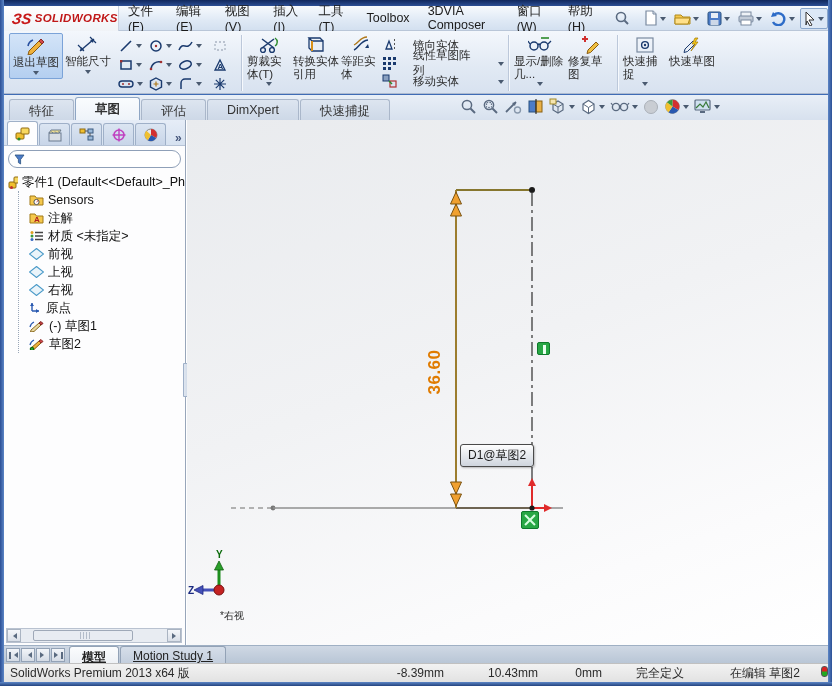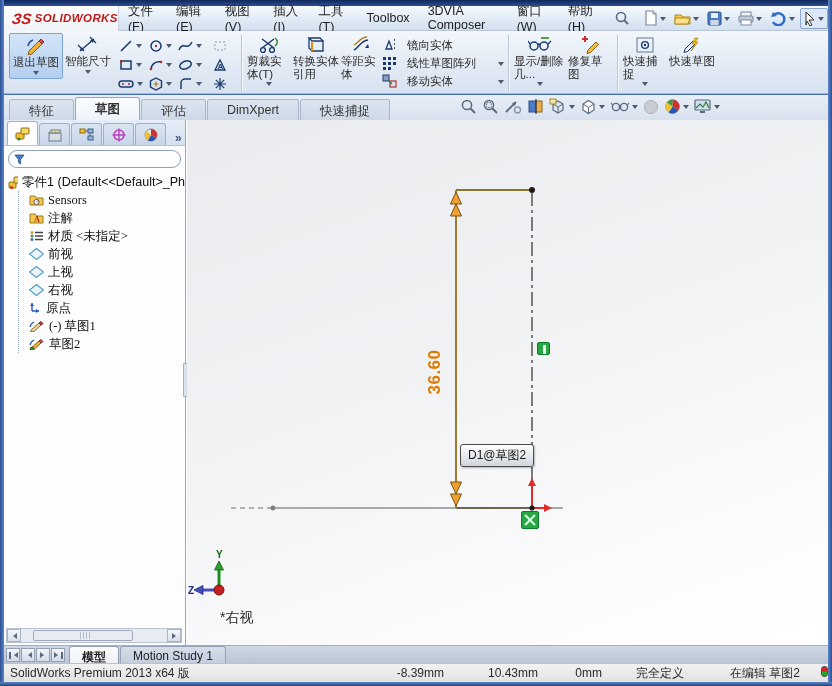--- a/index.html
+++ b/index.html
@@ -39,21 +39,21 @@
             background:linear-gradient(180deg,#f3f7fc,#e2eaf4 55%,#d8e2f0);
             border-bottom:1px solid #aebbd0; display:flex; align-items:flex-start; padding:2px 0 0 5px; }
   .rbtn { display:flex; flex-direction:column; align-items:center; width:50px; padding:2px 1px 0;
           font-size:11.5px; line-height:12.5px; text-align:left; color:#2c2c2c; border-radius:2px; }
   .rbtn .ric { height:20px; display:flex; align-items:center; justify-content:center; }
   .rbtn.active { background:linear-gradient(180deg,#d3e4f8,#b4cff0); border:1px solid #7ba3d8; width:54px; }
   #tools-grid { display:grid; grid-template-columns:repeat(4,30px); grid-auto-rows:19px; margin:3px 2px 0; }
   .tcell { display:flex; align-items:center; justify-content:center; gap:1px; }
   .sep { width:1px; height:56px; background:#bcc8da; margin:2px 4px 0; box-shadow:1px 0 0 #f6f9fd; }
   #stack-list { display:flex; flex-direction:column; margin-top:3px; width:122px; }
-  .srow { display:flex; align-items:center; gap:10px; height:18px; font-size:11.5px; color:#2c2c2c; }
+  .srow { display:flex; align-items:center; gap:16px; height:18px; font-size:11.5px; color:#2c2c2c; }
   .srow .flex { flex:1; }
   
   #tabrow { position:absolute; left:4px; top:95px; width:824px; height:25px;
             background:linear-gradient(180deg,#e9eff7,#d7e1ee); }
   #tabs { position:absolute; left:5px; bottom:0; display:flex; align-items:flex-end; gap:1px; }
   .ctab { height:21px; padding:3px 19px 0; font-size:12.5px; color:#333;
           background:linear-gradient(180deg,#dde5f0,#cdd8e7); border:1px solid #aab7ca; border-bottom:none;
           border-radius:3px 3px 0 0; }
   .ctab.active { background:linear-gradient(180deg,#fafcfe,#eef3f9); border-color:#8fa6c4; font-weight:bold; height:23px; }
   
@@ -67,21 +67,21 @@
            display:flex; align-items:flex-end; padding-left:3px; }
   .ptab { width:31px; height:22px; border:1px solid #9fb0c8; border-bottom:none; border-radius:3px 3px 0 0;
           background:linear-gradient(180deg,#dbe5f2,#c8d5e8); display:flex; align-items:center; justify-content:center; margin-right:1px; }
   .ptab.active { background:#fdfdfe; height:24px; }
   #ptab-more { margin-left:8px; font-size:12px; color:#44557a; font-weight:bold; }
   #filterbox { margin:4px 4px 2px; height:18px; border:1px solid #8fa0b8; border-radius:9px;
                background:#fff; display:flex; align-items:center; padding-left:5px; gap:4px; }
   #filter-input { border:none; outline:none; flex:1; font-size:11px; height:14px; background:transparent; }
   #tree { padding:3px 0 0 4px; font-size:12.5px; color:#111; }
   .trow { display:flex; align-items:center; height:18px; gap:4px; white-space:nowrap; overflow:hidden; }
-  .tchild { position:relative; margin-left:10px; padding-left:10px; border-left:1px dotted #9aa7b8;font-family:Liberation Serif, serif; }
+  .tchild { position:relative; margin-left:10px; padding-left:10px; border-left:1px dotted #9aa7b8; }
   
   #pscroll { position:absolute; left:2px; bottom:2px; width:176px; height:15px; background:#e8ecf2;
              border:1px solid #b9c2d0; display:flex; align-items:center; }
   .sarrow { width:14px; height:13px; background:linear-gradient(180deg,#f4f6fa,#d9dfe8); border:1px solid #aab4c2;
             display:flex; align-items:center; justify-content:center; }
   .tri-l { width:0;height:0;border:3px solid transparent;border-right:4px solid #5a6a80; margin-right:2px;}
   .tri-r { width:0;height:0;border:3px solid transparent;border-left:4px solid #5a6a80; margin-left:2px;}
   #pthumb { margin-left:12px; width:100px; height:11px; background:linear-gradient(180deg,#fbfcfe,#dde3ec);
             border:1px solid #9fa9b8; border-radius:2px;
             background-image:repeating-linear-gradient(90deg,transparent 0 2px,#b3bcc9 2px 3px);
@@ -99,25 +99,25 @@
   #dim-tooltip { position:absolute; left:273px; top:324px; padding:2px 7px;
                  background:linear-gradient(180deg,#fefefe,#cfd5de); border:1px solid #4a4a4a; border-radius:3px;
                  font-size:12px; color:#1a1a1a; box-shadow:1px 1px 2px rgba(0,0,0,.25); white-space:nowrap; }
   .rel-badge { position:absolute; background:#28a745; border:1px solid #0e7a2b; border-radius:2px; }
   #badge-vertical { left:350px; top:222px; width:13px; height:13px; }
   #badge-vertical::after { content:""; position:absolute; left:5px; top:2px; width:3px; height:9px; background:#eafff0; }
   #badge-coincident { left:334px; top:391px; width:18px; height:18px; }
   #badge-coincident::before, #badge-coincident::after { content:""; position:absolute; left:1px; top:7px; width:14px; height:2px; background:#d8ffe2; }
   #badge-coincident::before { transform:rotate(45deg); }
   #badge-coincident::after  { transform:rotate(-45deg); }
-  #view-label { position:absolute; left:33px; top:489px; font-size:14px; color:#2a2a2a; }
+  #view-label { position:absolute; left:33px; top:489px; font-size:10px; color:#2a2a2a; }
   
   #bottabs { position:absolute; left:4px; top:645px; width:824px; height:18px;
              background:linear-gradient(180deg,#cfd8e4,#b9c6d6); border-top:1px solid #9fb0c4;
-             display:flex; align-items:flex-end; }
+             display:flex; align-items:flex-end;text-decoration:underline; }
   #navbtns { display:flex; gap:1px; margin:0 4px 1px 2px; }
   .navb { width:14px; height:14px; background:linear-gradient(180deg,#f2f5f9,#d4dbe5); border:1px solid #93a2b6;
           display:flex; align-items:center; justify-content:center; }
   .navb .bar { width:2px; height:7px; background:#5a6a80; }
   .btab { height:17px; padding:2px 12px 0; font-size:12px; color:#222; background:linear-gradient(180deg,#d6dee9,#c3cedd);
           border:1px solid #93a2b6; border-bottom:none; border-radius:3px 3px 0 0; margin-right:1px; }
   .btab.active { background:linear-gradient(180deg,#fbfcfd,#eef1f5); font-weight:bold; }
   
   #statusbar { position:absolute; left:4px; top:663px; width:824px; height:19px; background:linear-gradient(180deg,#f2f2f2,#e2e2e2);
                border-top:1px solid #c0c0c0; display:flex; align-items:center; font-size:12px; color:#2a2a2a; }

